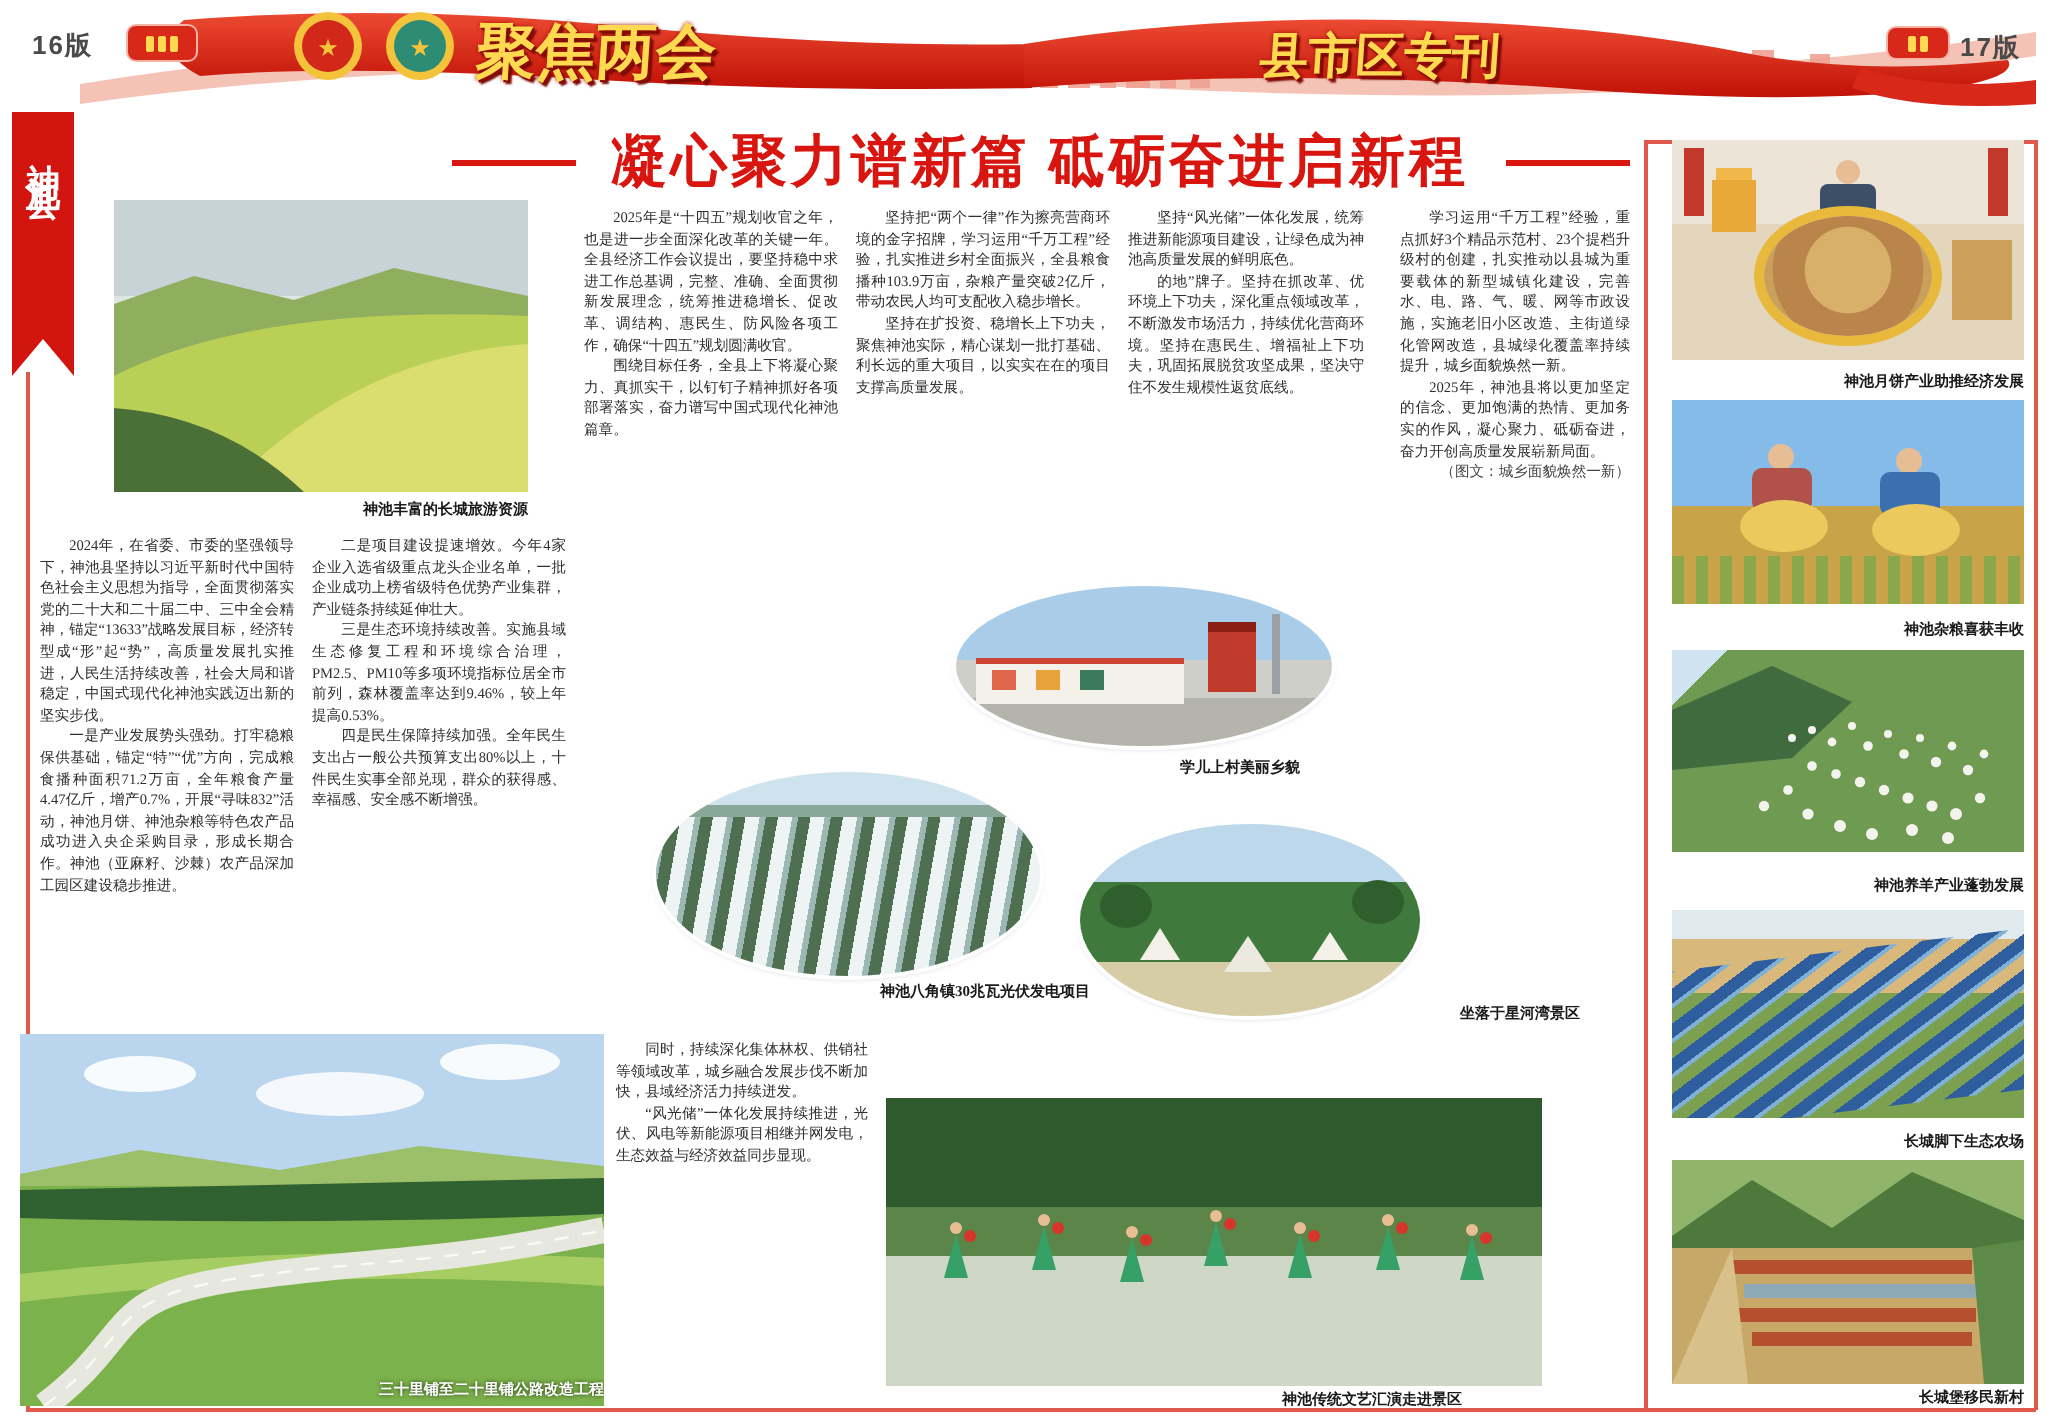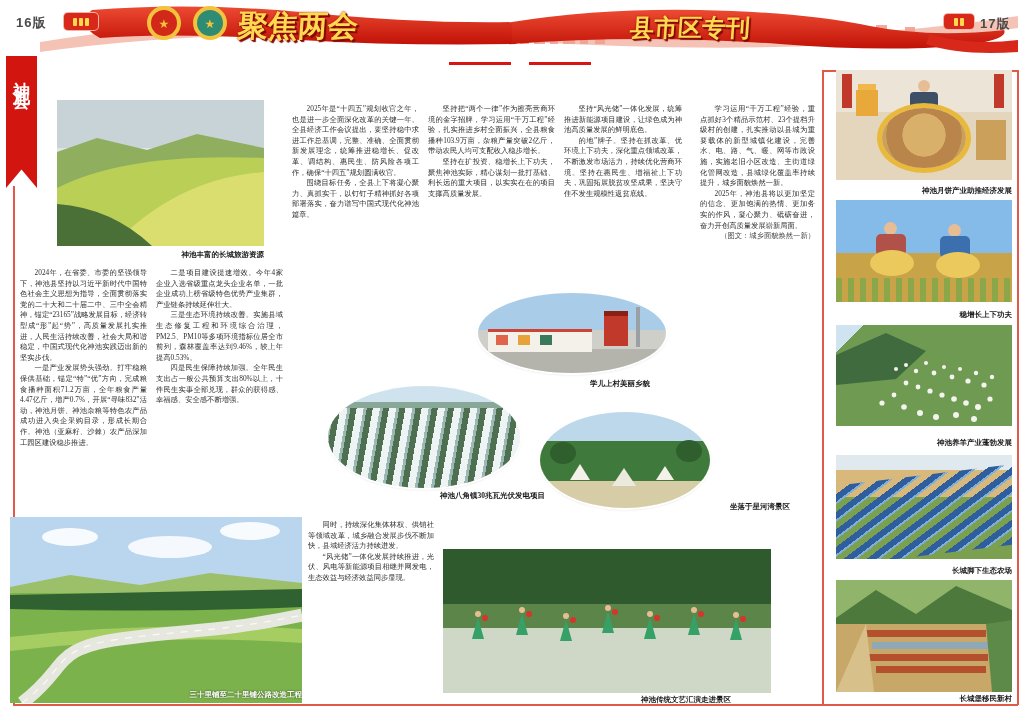--- a/index.html
+++ b/index.html
@@ -107,20 +107,21 @@
 
   <div class="logo-blob" style="left:944px;top:14px;width:30px;height:15px;">
       <i></i>
       <i></i>
     </div>
   <span class="pg-label" style="left:980px;top:15px;">17版</span>
 </div>
 
 <div class="headline-row">
   <span class="rule"></span>
+  <span class="headline">凝心聚力谱新篇  砥砺奋进启新程</span>
   <span class="rule"></span>
 </div>
 
 <div class="ribbon">
   <span>神池县</span>
 </div>
 <div class="frame" style="left:13px;top:186px;width:1.5px;height:519px;"></div>
 <div class="frame" style="left:13px;top:704px;width:1005px;height:1.5px;"></div>
 <div class="frame" style="left:1017px;top:70px;width:1.5px;height:635px;"></div>
 <div class="frame" style="left:822px;top:70px;width:196px;height:1.5px;"></div>
@@ -234,21 +235,21 @@
 
 <div class="photo rail-photo" style="top:200px;height:102px;background:linear-gradient(#85bbe8 0 52%,#c9a348 52% 100%);">
   <div style="position:absolute;left:48px;top:22px;width:13px;height:13px;border-radius:50%;background:#e7bd95;"></div>
   <div style="position:absolute;left:40px;top:34px;width:30px;height:22px;background:#b0524a;border-radius:5px;"></div>
   <div style="position:absolute;left:112px;top:24px;width:13px;height:13px;border-radius:50%;background:#e7bd95;"></div>
   <div style="position:absolute;left:104px;top:36px;width:30px;height:22px;background:#3c6fae;border-radius:5px;"></div>
   <div style="position:absolute;left:34px;top:50px;width:44px;height:26px;border-radius:50%;background:#ecc95c;"></div>
   <div style="position:absolute;left:100px;top:52px;width:44px;height:26px;border-radius:50%;background:#ecc95c;"></div>
   <div style="position:absolute;left:0;top:78px;width:100%;height:24px;background:repeating-linear-gradient(90deg,#8aa84a 0 6px,#c9a348 6px 12px);"></div>
 </div>
-<div class="caption rail-caption" style="top:310px;">稳增长上下功夫</div>
+<div class="caption rail-caption" style="top:310px;">神池杂粮喜获丰收</div>
 
 <div class="photo rail-photo" style="top:325px;height:101px;background:linear-gradient(135deg,#cfe3f0 0 10%,#6f9a52 10% 100%);">
   <svg width="176" height="101" viewBox="0 0 176 101">
     <path d="M0,30 L50,8 L90,26 L60,54 L0,60 Z" fill="#3f6b3f"></path>
     <g fill="#f5f3ee">
       <circle cx="60" cy="44" r="2"></circle>
         <circle cx="70" cy="40" r="2"></circle>
         <circle cx="80" cy="46" r="2.2"></circle>
       <circle cx="90" cy="38" r="2"></circle>
         <circle cx="98" cy="48" r="2.4"></circle>
@@ -294,21 +295,21 @@
       <rect x="28" y="74" width="124" height="7" fill="#b5502f"></rect>
       <rect x="40" y="86" width="110" height="7" fill="#b5502f"></rect>
     </g>
     <path d="M0,112 L30,44 L38,112 Z" fill="#d8c08a"></path>
     <path d="M150,44 L176,40 L176,112 L156,112 Z" fill="#5d8a48"></path>
   </svg>
 </div>
 <div class="caption rail-caption" style="top:694px;">长城堡移民新村</div>
 
 <div class="txtcol" style="left:20px;top:268px;width:127px;height:240px;">
-  <p>2024年，在省委、市委的坚强领导下，神池县坚持以习近平新时代中国特色社会主义思想为指导，全面贯彻落实党的二十大和二十届二中、三中全会精神，锚定“23165”战略发展目标，经济转型成“形”起“势”，高质量发展扎实推进，人民生活持续改善，社会大局和谐稳定，中国式现代化神池实践迈出新的坚实步伐。</p>
+  <p>2024年，在省委、市委的坚强领导下，神池县坚持以习近平新时代中国特色社会主义思想为指导，全面贯彻落实党的二十大和二十届二中、三中全会精神，锚定“13633”战略发展目标，经济转型成“形”起“势”，高质量发展扎实推进，人民生活持续改善，社会大局和谐稳定，中国式现代化神池实践迈出新的坚实步伐。</p>
   <p>一是产业发展势头强劲。打牢稳粮保供基础，锚定“特”“优”方向，完成粮食播种面积71.2万亩，全年粮食产量4.47亿斤，增产0.7%，开展“寻味832”活动，神池月饼、神池杂粮等特色农产品成功进入央企采购目录，形成长期合作。神池（亚麻籽、沙棘）农产品深加工园区建设稳步推进。</p>
 </div>
 <div class="txtcol" style="left:156px;top:268px;width:127px;height:240px;">
   <p>二是项目建设提速增效。今年4家企业入选省级重点龙头企业名单，一批企业成功上榜省级特色优势产业集群，产业链条持续延伸壮大。</p>
   <p>三是生态环境持续改善。实施县域生态修复工程和环境综合治理，PM2.5、PM10等多项环境指标位居全市前列，森林覆盖率达到9.46%，较上年提高0.53%。</p>
   <p>四是民生保障持续加强。全年民生支出占一般公共预算支出80%以上，十件民生实事全部兑现，群众的获得感、幸福感、安全感不断增强。</p>
 </div>
 <div class="txtcol" style="left:292px;top:104px;width:127px;height:276px;">
   <p>2025年是“十四五”规划收官之年，也是进一步全面深化改革的关键一年。全县经济工作会议提出，要坚持稳中求进工作总基调，完整、准确、全面贯彻新发展理念，统筹推进稳增长、促改革、调结构、惠民生、防风险各项工作，确保“十四五”规划圆满收官。</p>
   <p>围绕目标任务，全县上下将凝心聚力、真抓实干，以钉钉子精神抓好各项部署落实，奋力谱写中国式现代化神池篇章。</p>

